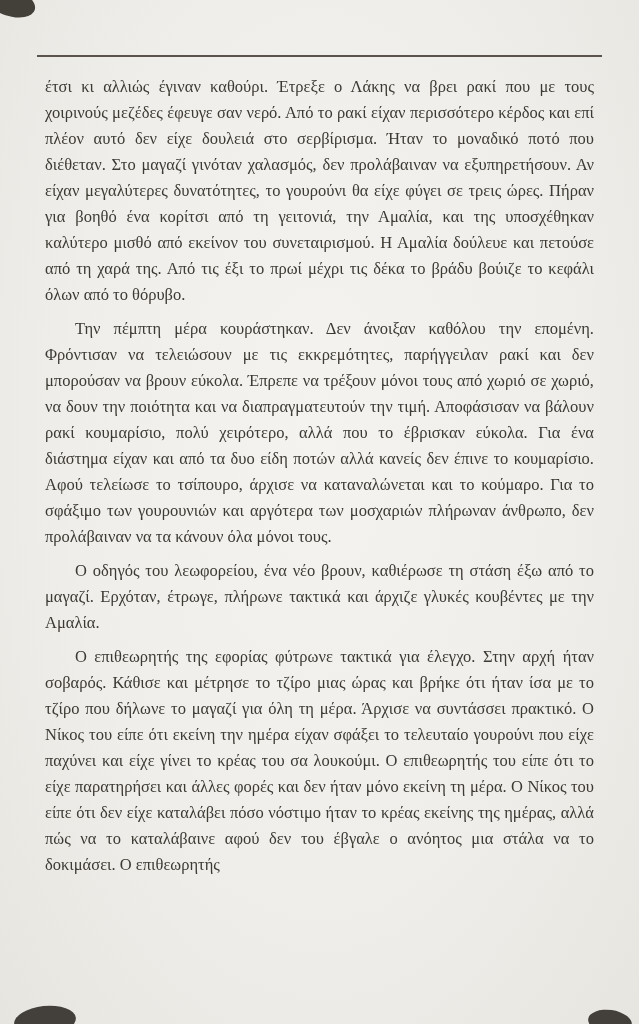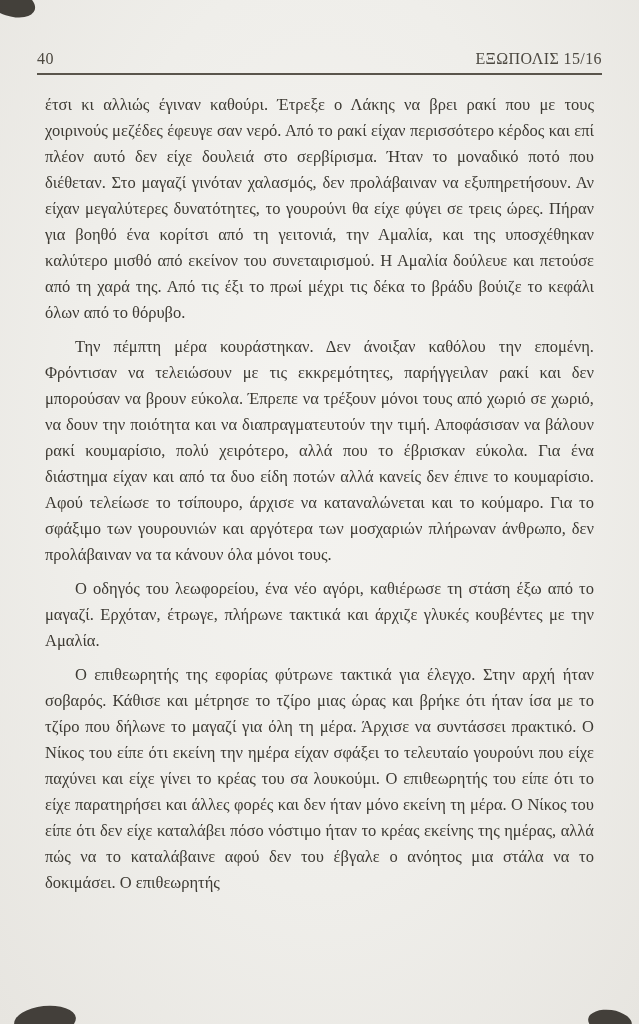--- a/index.html
+++ b/index.html
@@ -79,31 +79,27 @@
 </style>
 </head>
 <body>
 
 <div class="page-root">
 
   <div class="artifact top-left"></div>
 
   <div class="page-inner">
 
-    <div class="page-header">
-      <span class="page-number">40</span>
-      <span class="journal-title">ΕΞΩΠΟΛΙΣ 15/16</span>
-    </div>
 
     <hr class="header-rule">
 
     <div class="body-text">
       <p class="no-indent">έτσι κι αλλιώς έγιναν καθούρι. Έτρεξε ο Λάκης να βρει ρακί που με τους χοιρινούς μεζέδες έφευγε σαν νερό. Από το ρακί είχαν περισσότερο κέρδος και επί πλέον αυτό δεν είχε δουλειά στο σερβίρισμα. Ήταν το μοναδικό ποτό που διέθεταν. Στο μαγαζί γινόταν χαλασμός, δεν προλάβαιναν να εξυπηρετήσουν. Αν είχαν μεγαλύτερες δυνατότητες, το γουρούνι θα είχε φύγει σε τρεις ώρες. Πήραν για βοηθό ένα κορίτσι από τη γειτονιά, την Αμαλία, και της υποσχέθηκαν καλύτερο μισθό από εκείνον του συνεταιρισμού. Η Αμαλία δούλευε και πετούσε από τη χαρά της. Από τις έξι το πρωί μέχρι τις δέκα το βράδυ βούιζε το κεφάλι όλων από το θόρυβο.</p>
       <p>Την πέμπτη μέρα κουράστηκαν. Δεν άνοιξαν καθόλου την επομένη. Φρόντισαν να τελειώσουν με τις εκκρεμότητες, παρήγγειλαν ρακί και δεν μπορούσαν να βρουν εύκολα. Έπρεπε να τρέξουν μόνοι τους από χωριό σε χωριό, να δουν την ποιότητα και να διαπραγματευτούν την τιμή. Αποφάσισαν να βάλουν ρακί κουμαρίσιο, πολύ χειρότερο, αλλά που το έβρισκαν εύκολα. Για ένα διάστημα είχαν και από τα δυο είδη ποτών αλλά κανείς δεν έπινε το κουμαρίσιο. Αφού τελείωσε το τσίπουρο, άρχισε να καταναλώνεται και το κούμαρο. Για το σφάξιμο των γουρουνιών και αργότερα των μοσχαριών πλήρωναν άνθρωπο, δεν προλάβαιναν να τα κάνουν όλα μόνοι τους.</p>
-      <p>Ο οδηγός του λεωφορείου, ένα νέο αγόρι, καθιέρωσε τη στάση έξω από το μαγαζί. Ερχόταν, έτρωγε, πλήρωνε τακτικά και άρχιζε γλυκές κουβέντες με την Αμαλία.</p>
+      <p>Ο οδηγός του λεωφορείου, ένα νέο βρουν, καθιέρωσε τη στάση έξω από το μαγαζί. Ερχόταν, έτρωγε, πλήρωνε τακτικά και άρχιζε γλυκές κουβέντες με την Αμαλία.</p>
       <p>Ο επιθεωρητής της εφορίας φύτρωνε τακτικά για έλεγχο. Στην αρχή ήταν σοβαρός. Κάθισε και μέτρησε το τζίρο μιας ώρας και βρήκε ότι ήταν ίσα με το τζίρο που δήλωνε το μαγαζί για όλη τη μέρα. Άρχισε να συντάσσει πρακτικό. Ο Νίκος του είπε ότι εκείνη την ημέρα είχαν σφάξει το τελευταίο γουρούνι που είχε παχύνει και είχε γίνει το κρέας του σα λουκούμι. Ο επιθεωρητής του είπε ότι το είχε παρατηρήσει και άλλες φορές και δεν ήταν μόνο εκείνη τη μέρα. Ο Νίκος του είπε ότι δεν είχε καταλάβει πόσο νόστιμο ήταν το κρέας εκείνης της ημέρας, αλλά πώς να το καταλάβαινε αφού δεν του έβγαλε ο ανόητος μια στάλα να το δοκιμάσει. Ο επιθεωρητής</p>
     </div>
 
   </div>
 
   <div class="artifact bottom-left"></div>
   <div class="artifact bottom-right"></div>
 
 </div>
 

